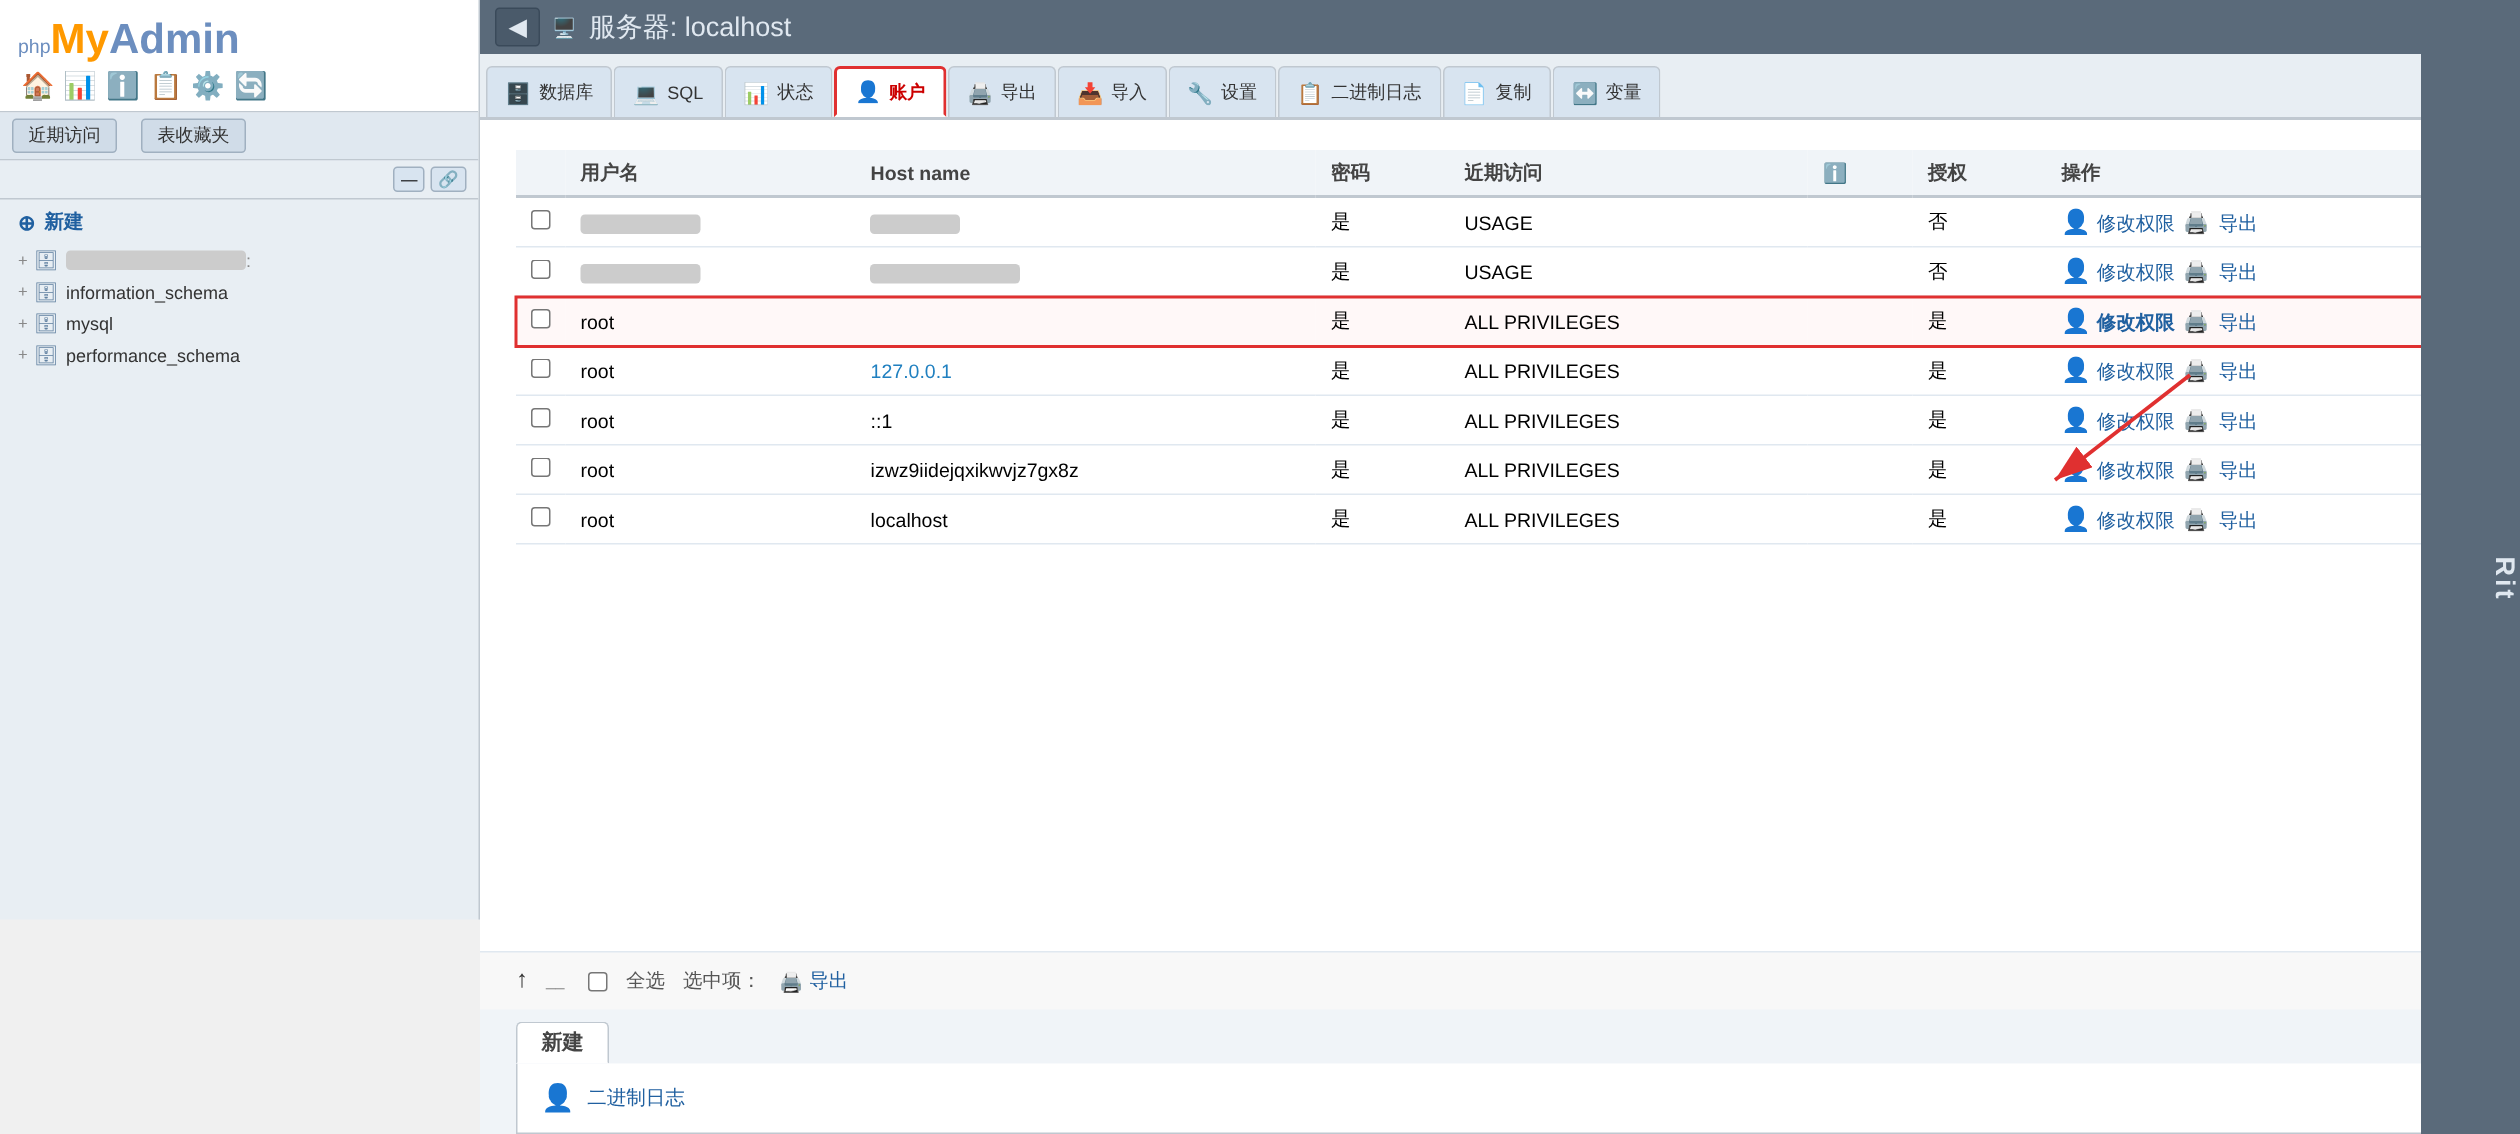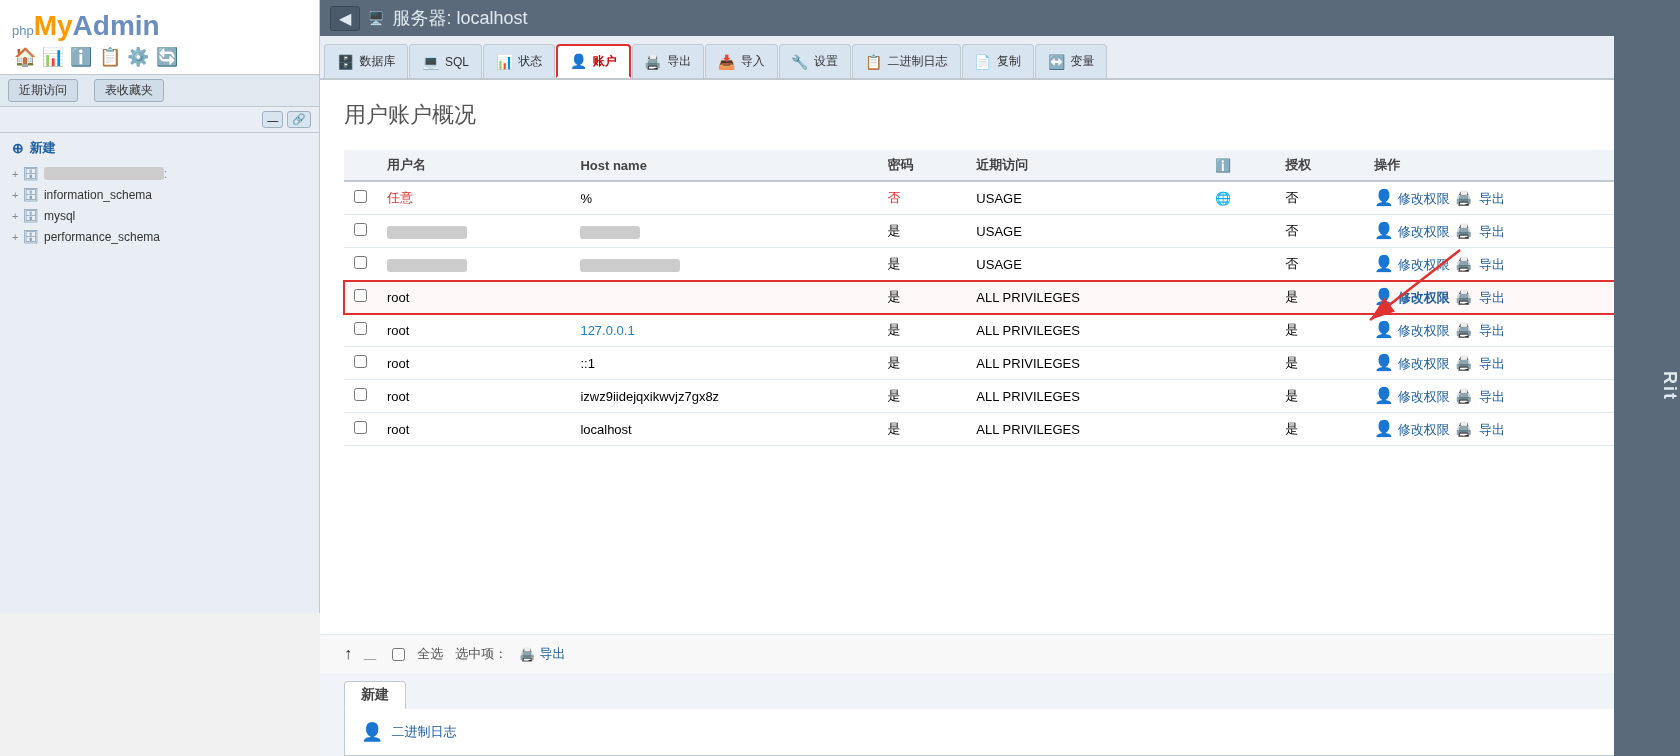--- a/index.html
+++ b/index.html
@@ -392,52 +392,36 @@
       <span class="tab-icon">📄</span>
       <span>复制</span>
     </div>
     <div class="tab">
       <span class="tab-icon">↔️</span>
       <span>变量</span>
     </div>
   </div>
 
   <div id="content">
-    <h1 id="page-title">用户账户概况</h1>
 
     <table id="user-table">
       <thead>
         <tr>
           <th></th>
           <th>用户名</th>
           <th>Host name</th>
           <th>密码</th>
           <th>近期访问</th>
           <th><span class="info-icon">ℹ️</span></th>
           <th>授权</th>
           <th>操作</th>
         </tr>
       </thead>
       <tbody>
 
-        <tr>
-          <td class="check-col"><input type="checkbox" style=""></td>
-          <td><span class="text-red">任意</span></td>
-          <td>%</td>
-          <td><span class="text-red">否</span></td>
-          <td>USAGE</td>
-          <td><span class="info-icon">🌐</span></td>
-          <td>否</td>
-          <td>
-            <span class="person-icon">👤</span>
-            <a class="action-link">修改权限</a>
-            <span class="icon-btn">🖨️</span>
-            <a class="action-link">导出</a>
-          </td>
-        </tr>
 
         <tr>
           <td class="check-col"><input type="checkbox" style=""></td>
           <td><span class="db-blurred" style="width:80px;">&nbsp;</span></td>
           <td><span class="db-blurred" style="width:60px;">&nbsp;</span></td>
           <td>是</td>
           <td>USAGE</td>
           <td></td>
           <td>否</td>
           <td>

